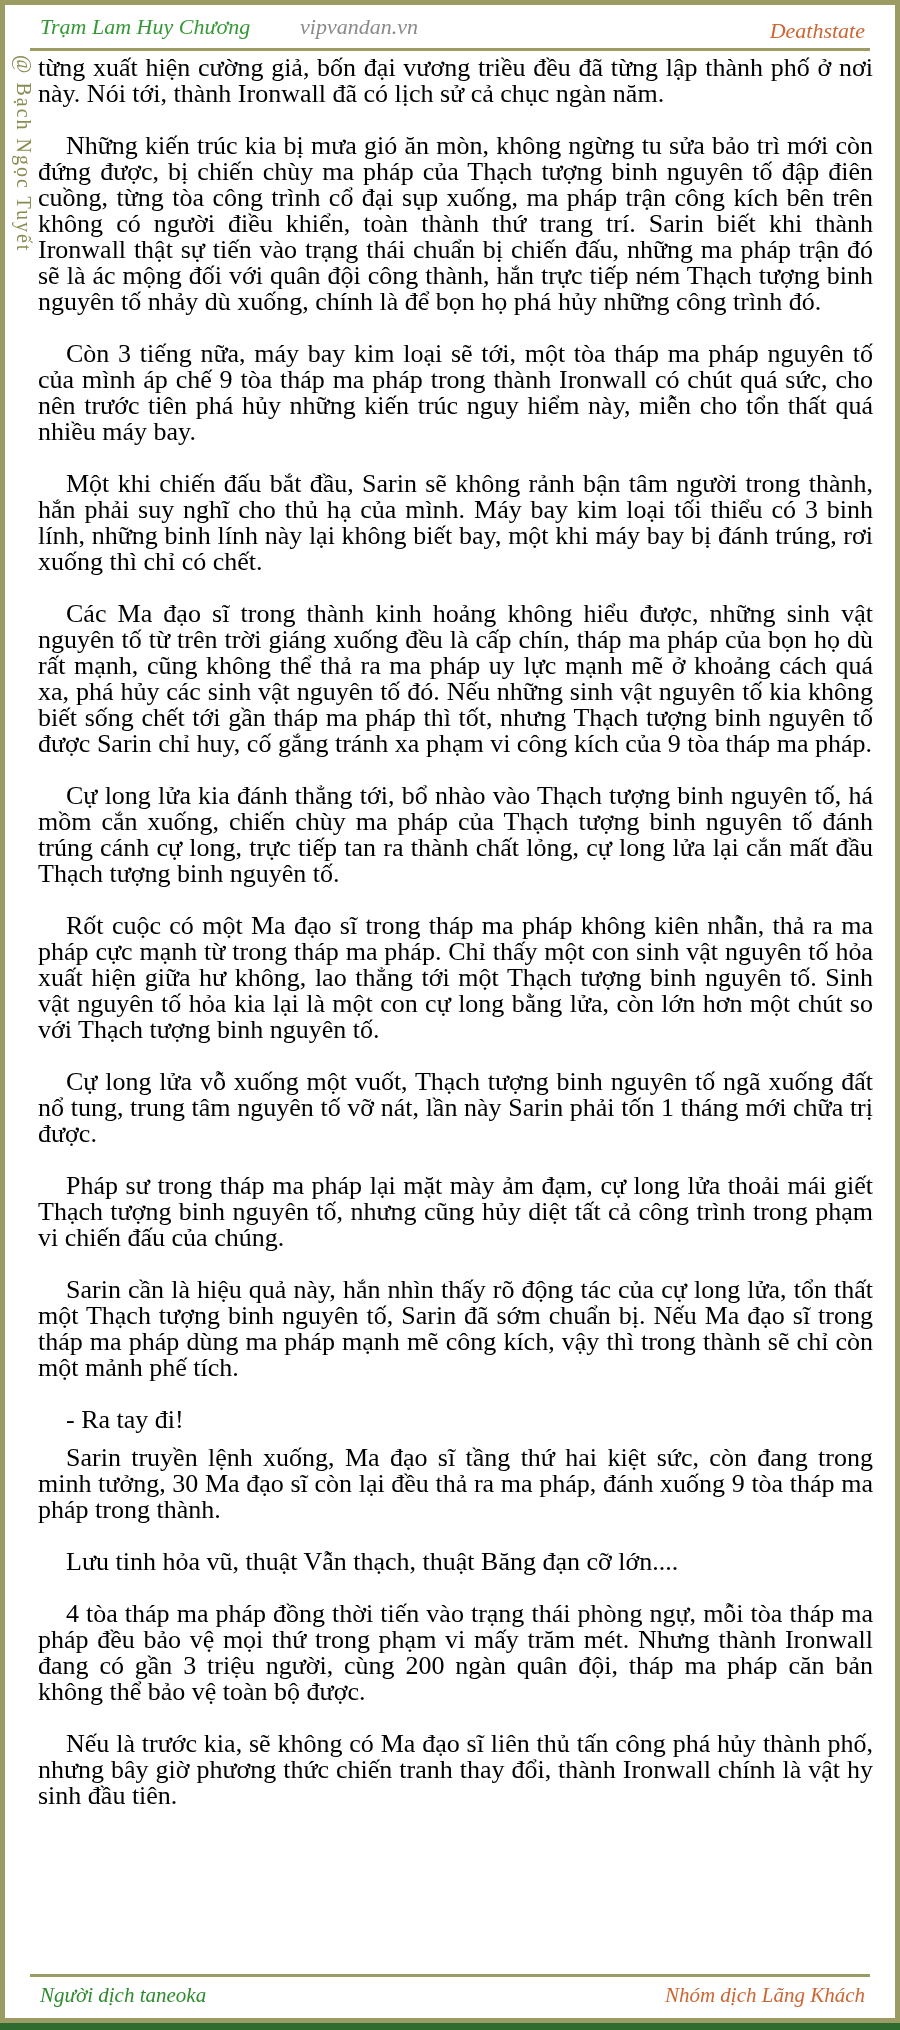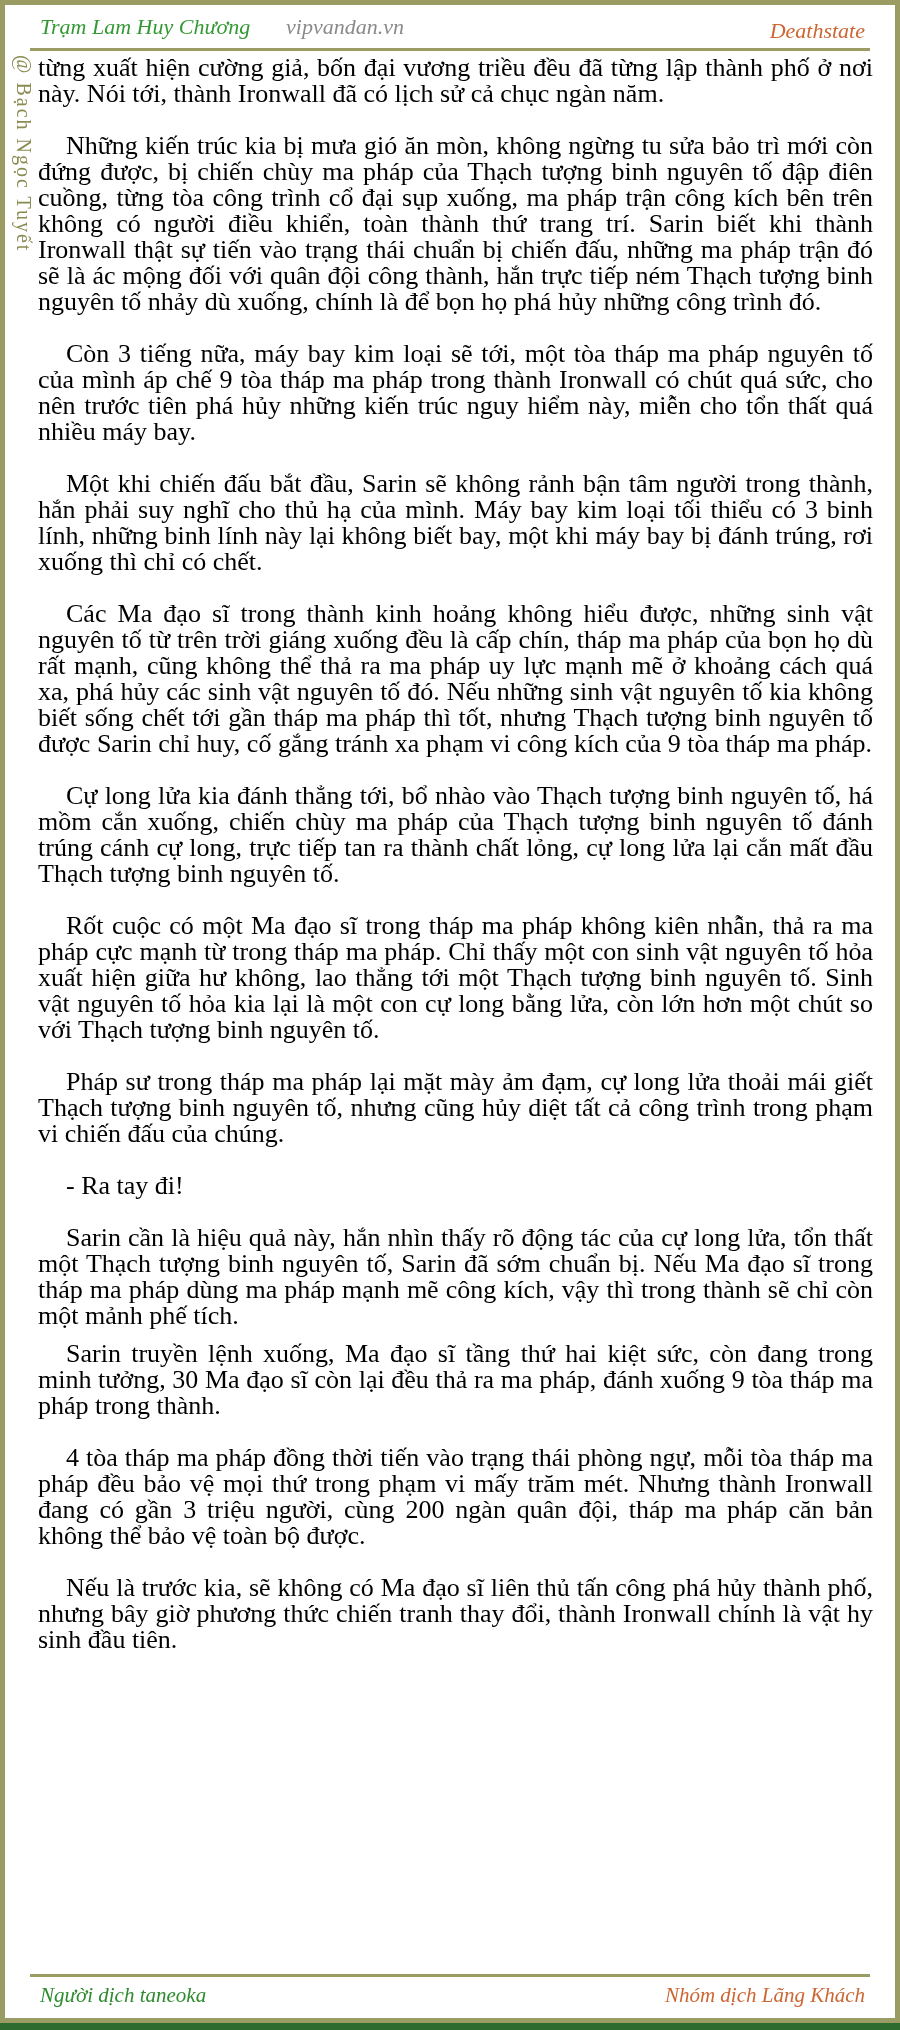--- a/index.html
+++ b/index.html
@@ -10,21 +10,21 @@
     overflow:hidden;position:relative;
   }
   .frame{
     position:absolute;left:0;top:0;width:900px;height:2023px;
     box-sizing:border-box;background:#ffffff;
     border:5px solid var(--frame-border,#9a9c63);
   }
   
   .header{position:relative;height:36px;margin-top:7px;font-style:italic;font-size:22px;}
   .header .h-left{position:absolute;left:35px;top:2px;color:var(--header-left,#339933);}
-  .header .h-center{position:absolute;left:281px;top:2px;color:var(--header-center,#8a8a8a);}
+  .header .h-center{position:absolute;left:295px;top:2px;color:var(--header-center,#8a8a8a);}
   .header .h-right{position:absolute;right:30px;top:6px;color:var(--header-right,#cc6633);}
   .rule{height:3px;background:var(--hr,#9a9c63);border:none;margin:0 25px;}
   
   .watermark{
     position:absolute;left:30px;top:50px;
     transform:rotate(90deg);transform-origin:0 0;
     white-space:nowrap;font-size:20px;letter-spacing:2px;
     color:var(--watermark,#8a8c52);
   }
   
@@ -59,24 +59,26 @@
   <div class="watermark">@ Bạch Ngọc Tuyết</div>
 
   <div class="content">
       <p class="para">từng xuất hiện cường giả, bốn đại vương triều đều đã từng lập thành phố ở nơi này. Nói tới, thành Ironwall đã có lịch sử cả chục ngàn năm.</p>
       <p class="para indent">Những kiến trúc kia bị mưa gió ăn mòn, không ngừng tu sửa bảo trì mới còn đứng được, bị chiến chùy ma pháp của Thạch tượng binh nguyên tố đập điên cuồng, từng tòa công trình cổ đại sụp xuống, ma pháp trận công kích bên trên không có người điều khiển, toàn thành thứ trang trí. Sarin biết khi thành Ironwall thật sự tiến vào trạng thái chuẩn bị chiến đấu, những ma pháp trận đó sẽ là ác mộng đối với quân đội công thành, hắn trực tiếp ném Thạch tượng binh nguyên tố nhảy dù xuống, chính là để bọn họ phá hủy những công trình đó.</p>
       <p class="para indent">Còn 3 tiếng nữa, máy bay kim loại sẽ tới, một tòa tháp ma pháp nguyên tố của mình áp chế 9 tòa tháp ma pháp trong thành Ironwall có chút quá sức, cho nên trước tiên phá hủy những kiến trúc nguy hiểm này, miễn cho tổn thất quá nhiều máy bay.</p>
       <p class="para indent">Một khi chiến đấu bắt đầu, Sarin sẽ không rảnh bận tâm người trong thành, hắn phải suy nghĩ cho thủ hạ của mình. Máy bay kim loại tối thiểu có 3 binh lính, những binh lính này lại không biết bay, một khi máy bay bị đánh trúng, rơi xuống thì chỉ có chết.</p>
       <p class="para indent">Các Ma đạo sĩ trong thành kinh hoảng không hiểu được, những sinh vật nguyên tố từ trên trời giáng xuống đều là cấp chín, tháp ma pháp của bọn họ dù rất mạnh, cũng không thể thả ra ma pháp uy lực mạnh mẽ ở khoảng cách quá xa, phá hủy các sinh vật nguyên tố đó. Nếu những sinh vật nguyên tố kia không biết sống chết tới gần tháp ma pháp thì tốt, nhưng Thạch tượng binh nguyên tố được Sarin chỉ huy, cố gắng tránh xa phạm vi công kích của 9 tòa tháp ma pháp.</p>
       <p class="para indent">Cự long lửa kia đánh thẳng tới, bổ nhào vào Thạch tượng binh nguyên tố, há mồm cắn xuống, chiến chùy ma pháp của Thạch tượng binh nguyên tố đánh trúng cánh cự long, trực tiếp tan ra thành chất lỏng, cự long lửa lại cắn mất đầu Thạch tượng binh nguyên tố.</p>
       <p class="para indent">Rốt cuộc có một Ma đạo sĩ trong tháp ma pháp không kiên nhẫn, thả ra ma pháp cực mạnh từ trong tháp ma pháp. Chỉ thấy một con sinh vật nguyên tố hỏa xuất hiện giữa hư không, lao thẳng tới một Thạch tượng binh nguyên tố. Sinh vật nguyên tố hỏa kia lại là một con cự long bằng lửa, còn lớn hơn một chút so với Thạch tượng binh nguyên tố.</p>
+      <p class="para indent">Cự long lửa vỗ xuống một vuốt, Thạch tượng binh nguyên tố ngã xuống đất nổ tung, trung tâm nguyên tố vỡ nát, lần này Sarin phải tốn 1 tháng mới chữa trị được.</p>
       <p class="para indent">Pháp sư trong tháp ma pháp lại mặt mày ảm đạm, cự long lửa thoải mái giết Thạch tượng binh nguyên tố, nhưng cũng hủy diệt tất cả công trình trong phạm vi chiến đấu của chúng.</p>
+      <p class="para indent">Sarin cần là hiệu quả này, hắn nhìn thấy rõ động tác của cự long lửa, tổn thất một Thạch tượng binh nguyên tố, Sarin đã sớm chuẩn bị. Nếu Ma đạo sĩ trong tháp ma pháp dùng ma pháp mạnh mẽ công kích, vậy thì trong thành sẽ chỉ còn một mảnh phế tích.</p>
       <p class="para indent">- Ra tay đi!</p>
-      <p class="para indent">Sarin cần là hiệu quả này, hắn nhìn thấy rõ động tác của cự long lửa, tổn thất một Thạch tượng binh nguyên tố, Sarin đã sớm chuẩn bị. Nếu Ma đạo sĩ trong tháp ma pháp dùng ma pháp mạnh mẽ công kích, vậy thì trong thành sẽ chỉ còn một mảnh phế tích.</p>
       <p class="para indent no-gap">Sarin truyền lệnh xuống, Ma đạo sĩ tầng thứ hai kiệt sức, còn đang trong minh tưởng, 30 Ma đạo sĩ còn lại đều thả ra ma pháp, đánh xuống 9 tòa tháp ma pháp trong thành.</p>
+      <p class="para indent">Lưu tinh hỏa vũ, thuật Vẫn thạch, thuật Băng đạn cỡ lớn....</p>
       <p class="para indent">4 tòa tháp ma pháp đồng thời tiến vào trạng thái phòng ngự, mỗi tòa tháp ma pháp đều bảo vệ mọi thứ trong phạm vi mấy trăm mét. Nhưng thành Ironwall đang có gần 3 triệu người, cùng 200 ngàn quân đội, tháp ma pháp căn bản không thể bảo vệ toàn bộ được.</p>
       <p class="para indent">Nếu là trước kia, sẽ không có Ma đạo sĩ liên thủ tấn công phá hủy thành phố, nhưng bây giờ phương thức chiến tranh thay đổi, thành Ironwall chính là vật hy sinh đầu tiên.</p>
     </div>
 
   <div class="footer">
     <hr class="rule">
     <div class="f-row">
       <span class="f-left">Người dịch taneoka</span>
       <span class="f-right">Nhóm dịch Lãng Khách</span>
     </div>

